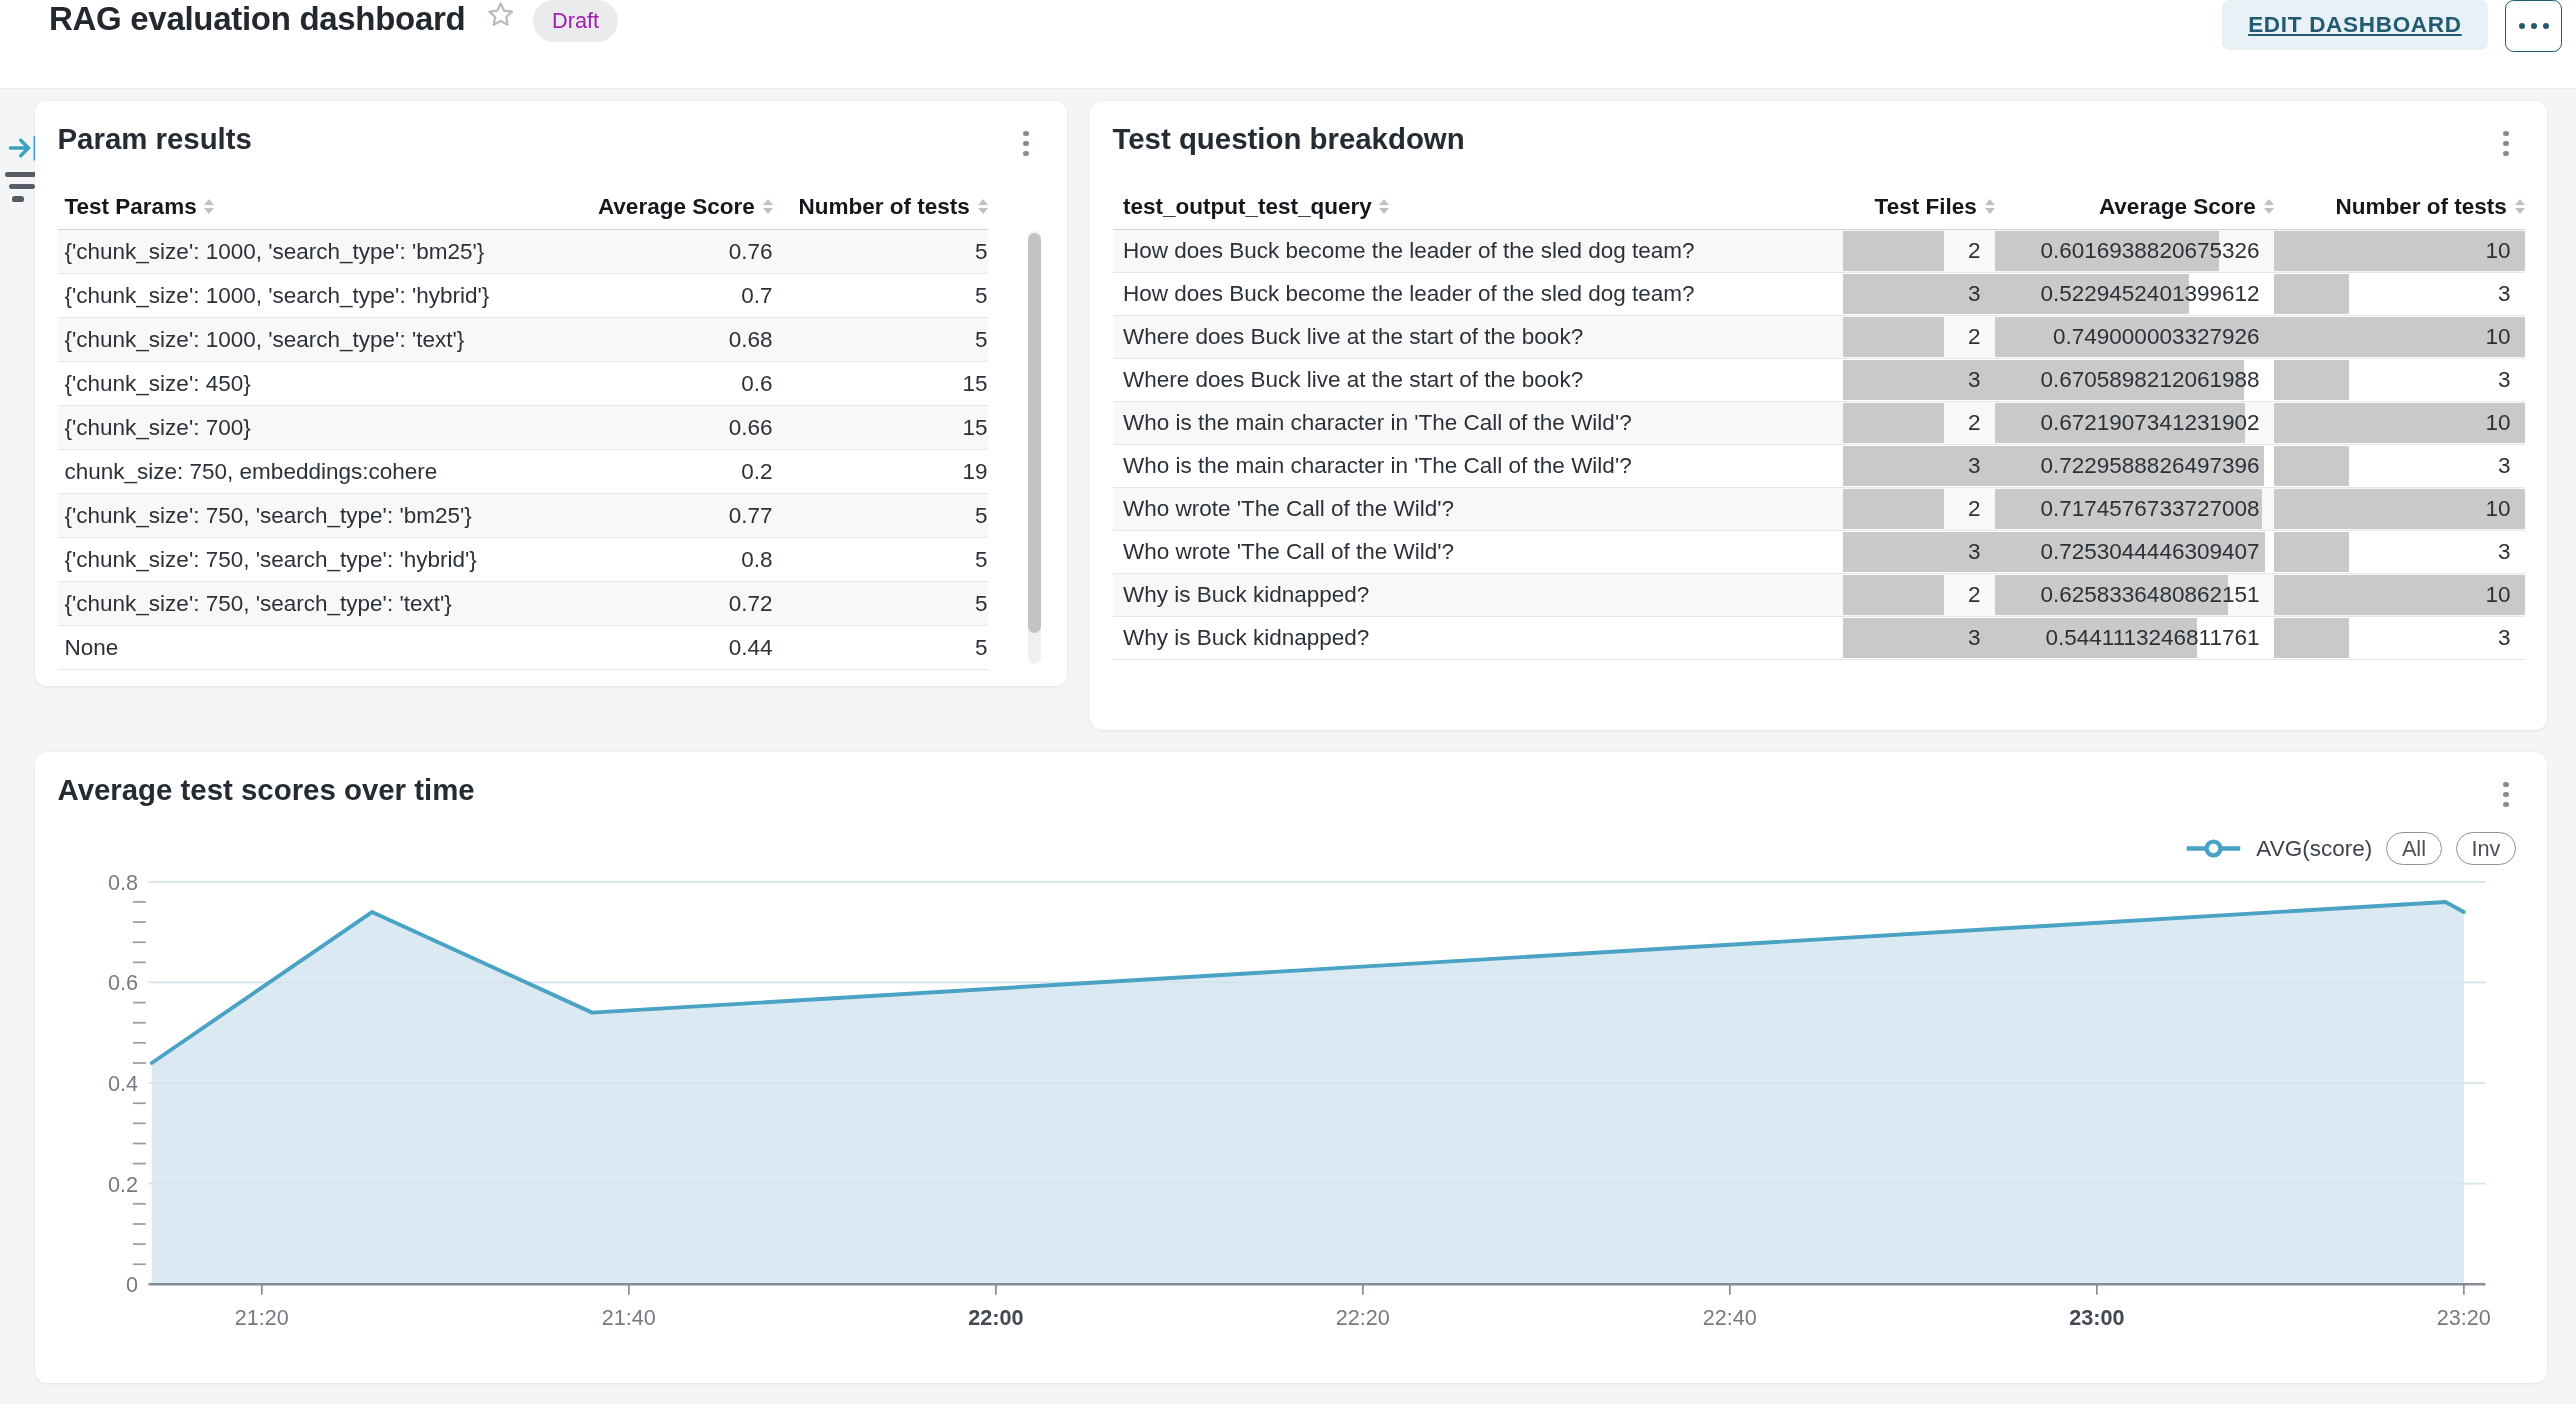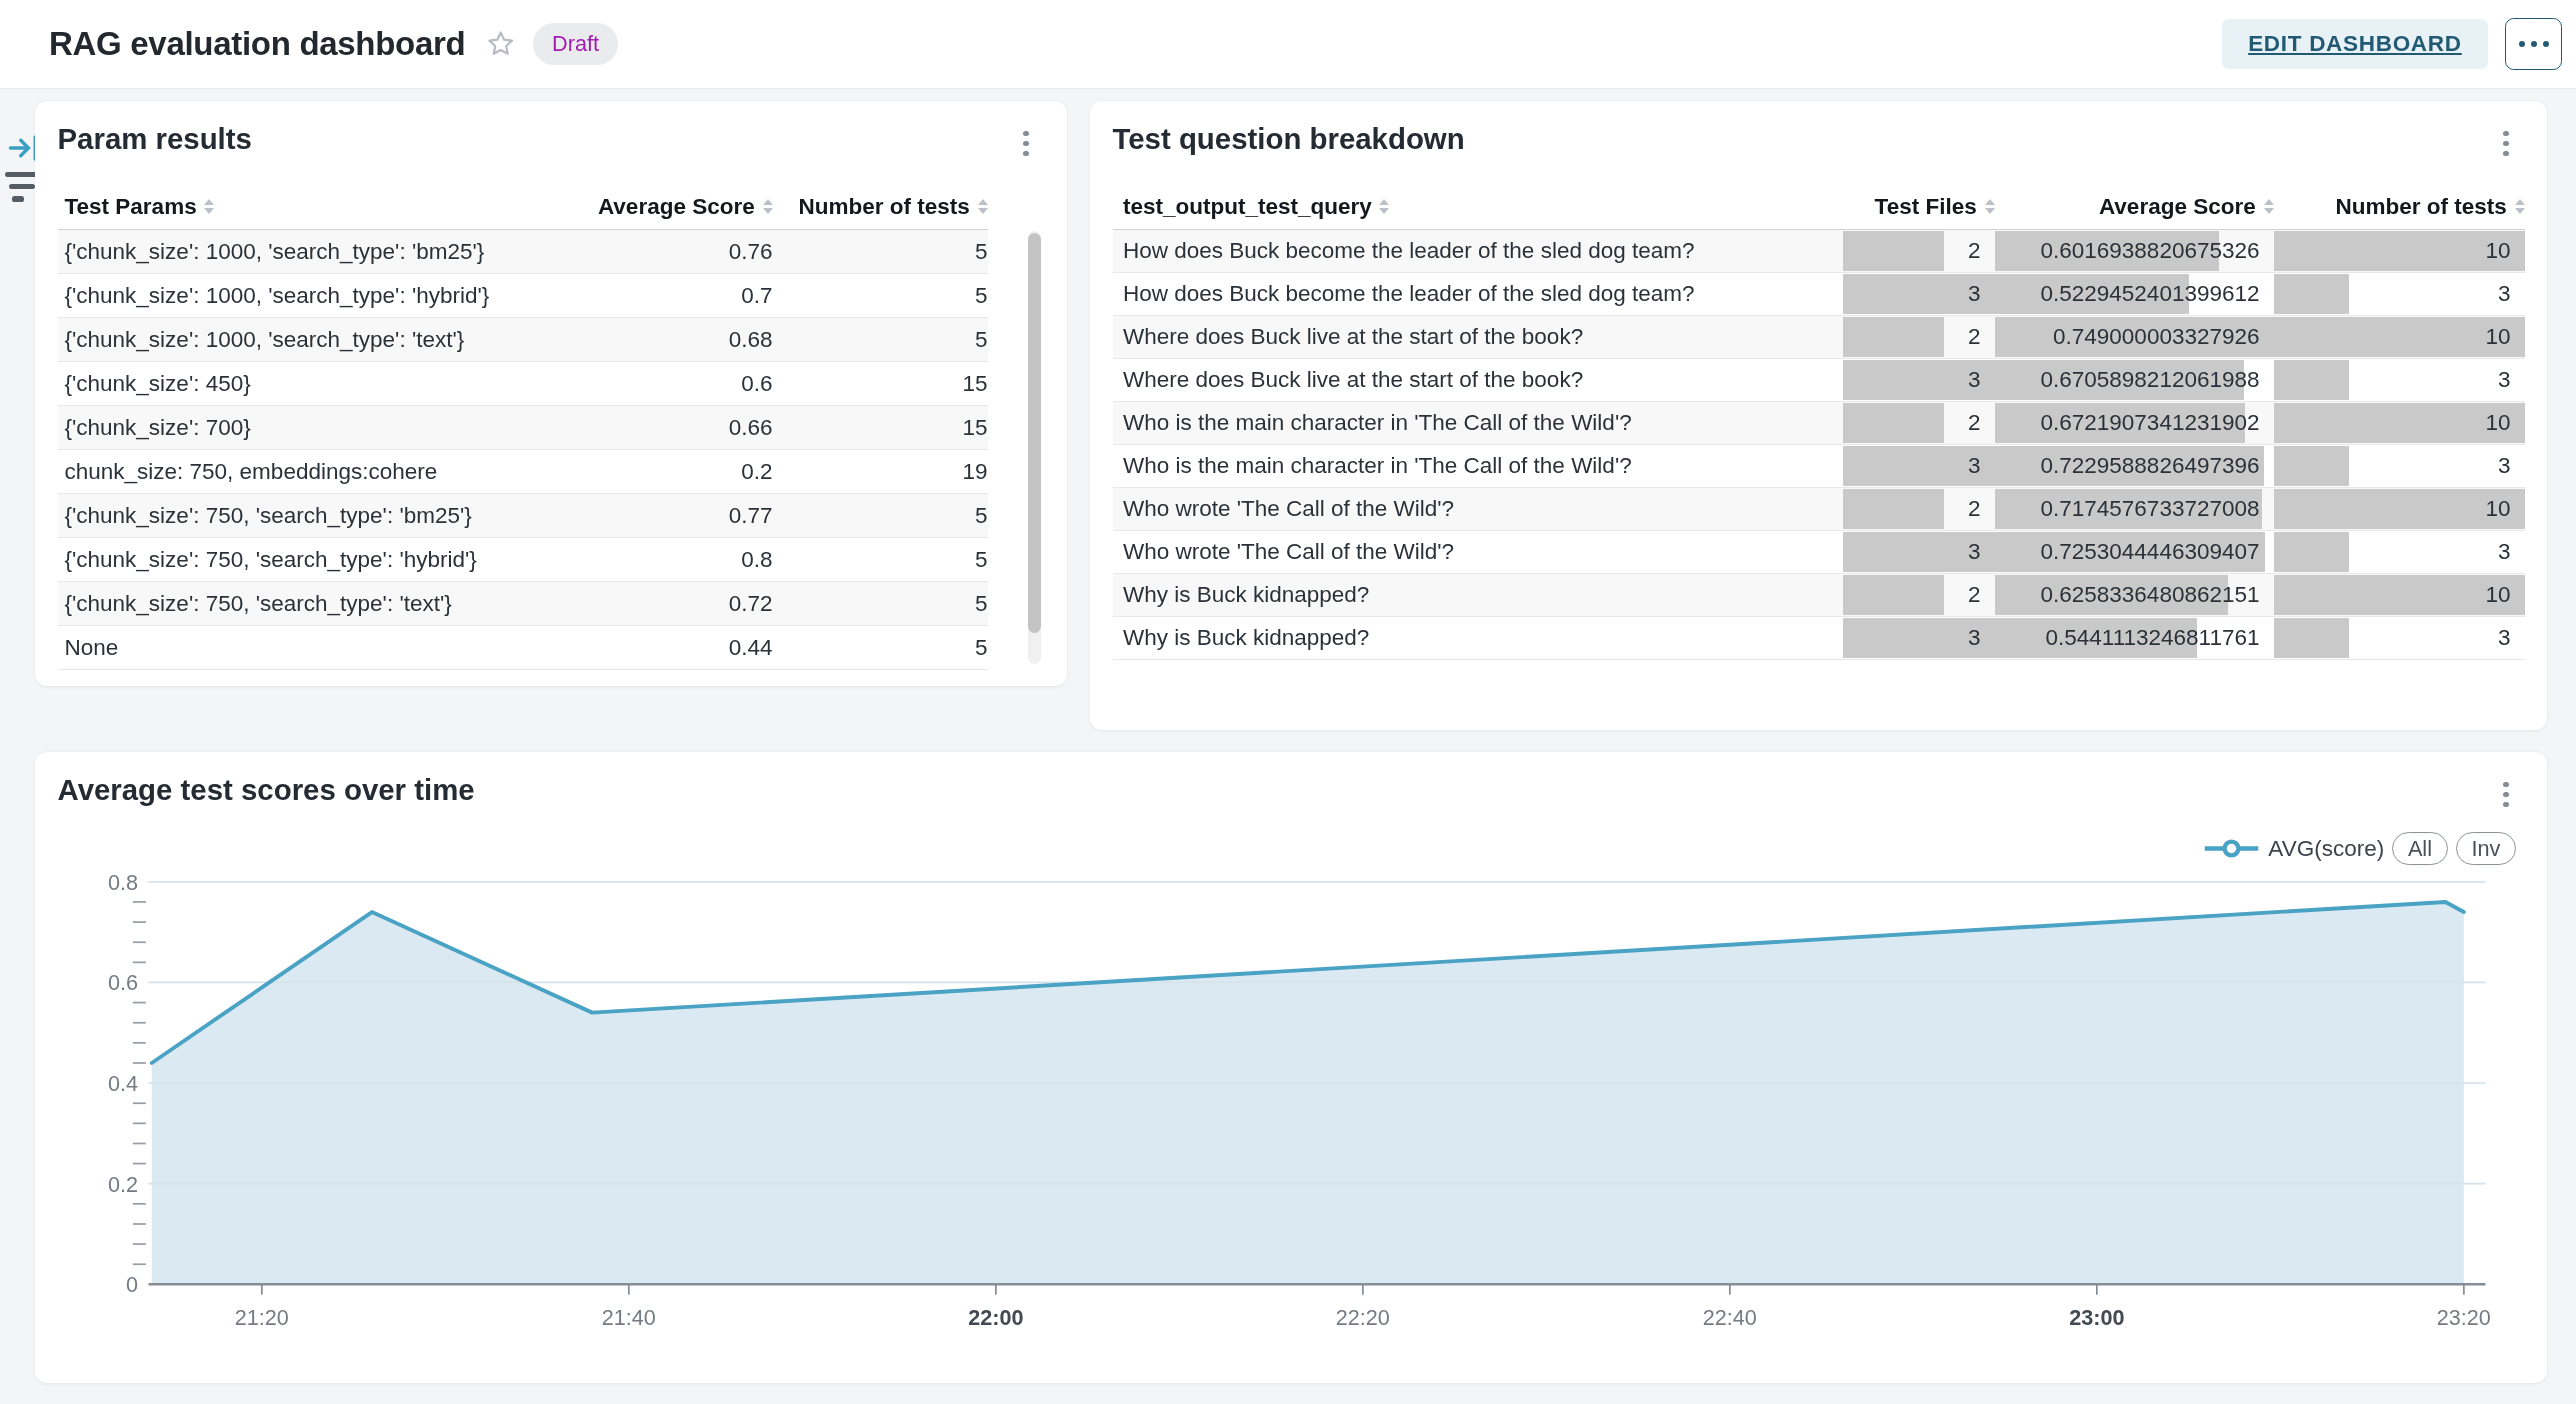--- a/index.html
+++ b/index.html
@@ -1,21 +1,21 @@
 <!DOCTYPE html>
 <html style="font-size:14px"><head>
 <meta charset="utf-8">
 <style>
   html,body{margin:0;padding:0;width:2576px;height:1405px;overflow:hidden;
     background:#f4f5f6;font-family:"Liberation Sans",sans-serif;color:#2b3138;}
   #root{position:relative;width:2576px;height:1405px;}
 
   
   .topbar{position:absolute;left:0;top:0;width:100%;height:89px;background:#fff;
-    border-bottom:1.7px solid #e8eaec;display:flex;align-items:center;box-sizing:border-box;
+    border-bottom:1.7px solid #e8eaec;display:flex;align-items:flex-start;box-sizing:border-box;
     padding:0 14px 0 49px;}
   .page-title{font-size:33px;font-weight:bold;color:#23282e;letter-spacing:-0.3px;}
   .star{margin-left:21px;display:flex;align-items:center;cursor:pointer;}
   .badge{margin-left:17.3px;background:#eaebec;color:#a21caf;font-size:21.7px;
     padding:7.8px 19px;border-radius:865px;}
   .spacer{flex:1;}
   .edit-btn{height:50px;padding:0 26px;border:none;border-radius:7px;background:#e7f1f6;
     color:#215a72;font-size:22.5px;font-weight:bold;letter-spacing:0.7px;cursor:pointer;
     font-family:inherit;text-decoration:underline;}
   .more-btn{width:55px;height:50px;margin-left:17.3px;border:1.7px solid #215a72;border-radius:8.7px;
@@ -62,21 +62,21 @@
 
   
   .tq-row{height:42px;}
   .tq-q{flex:1;padding-left:10.4px;align-items:center;display:flex;}
   .bar-cell{position:relative;display:flex;align-items:center;justify-content:flex-end;}
   .bar-cell .bar{position:absolute;left:0;top:0.9px;bottom:0.9px;background:#c9c9c9;}
   .bar-cell .val{position:relative;padding-right:14px;}
   .w-tf{width:152px;}.w-as{width:279px;}.w-nt{width:251px;}
 
   
-  .legend{position:absolute;right:31px;top:80px;display:flex;align-items:center;gap:8px;}
+  .legend{position:absolute;right:31px;top:80px;display:flex;align-items:center;gap:14px;}
   .legend-label{font-size:22.5px;color:#3c434b;}
   .pill{height:33px;padding:0 14.7px;border:1.7px solid #8d939a;border-radius:17.3px;background:#fff;
     color:#4a5158;font-size:21.7px;display:flex;align-items:center;cursor:pointer;font-family:inherit;}
   svg text{font-family:"Liberation Sans",sans-serif;}
 </style>
 </head>
 <body>
 
 <div id="root">
 

